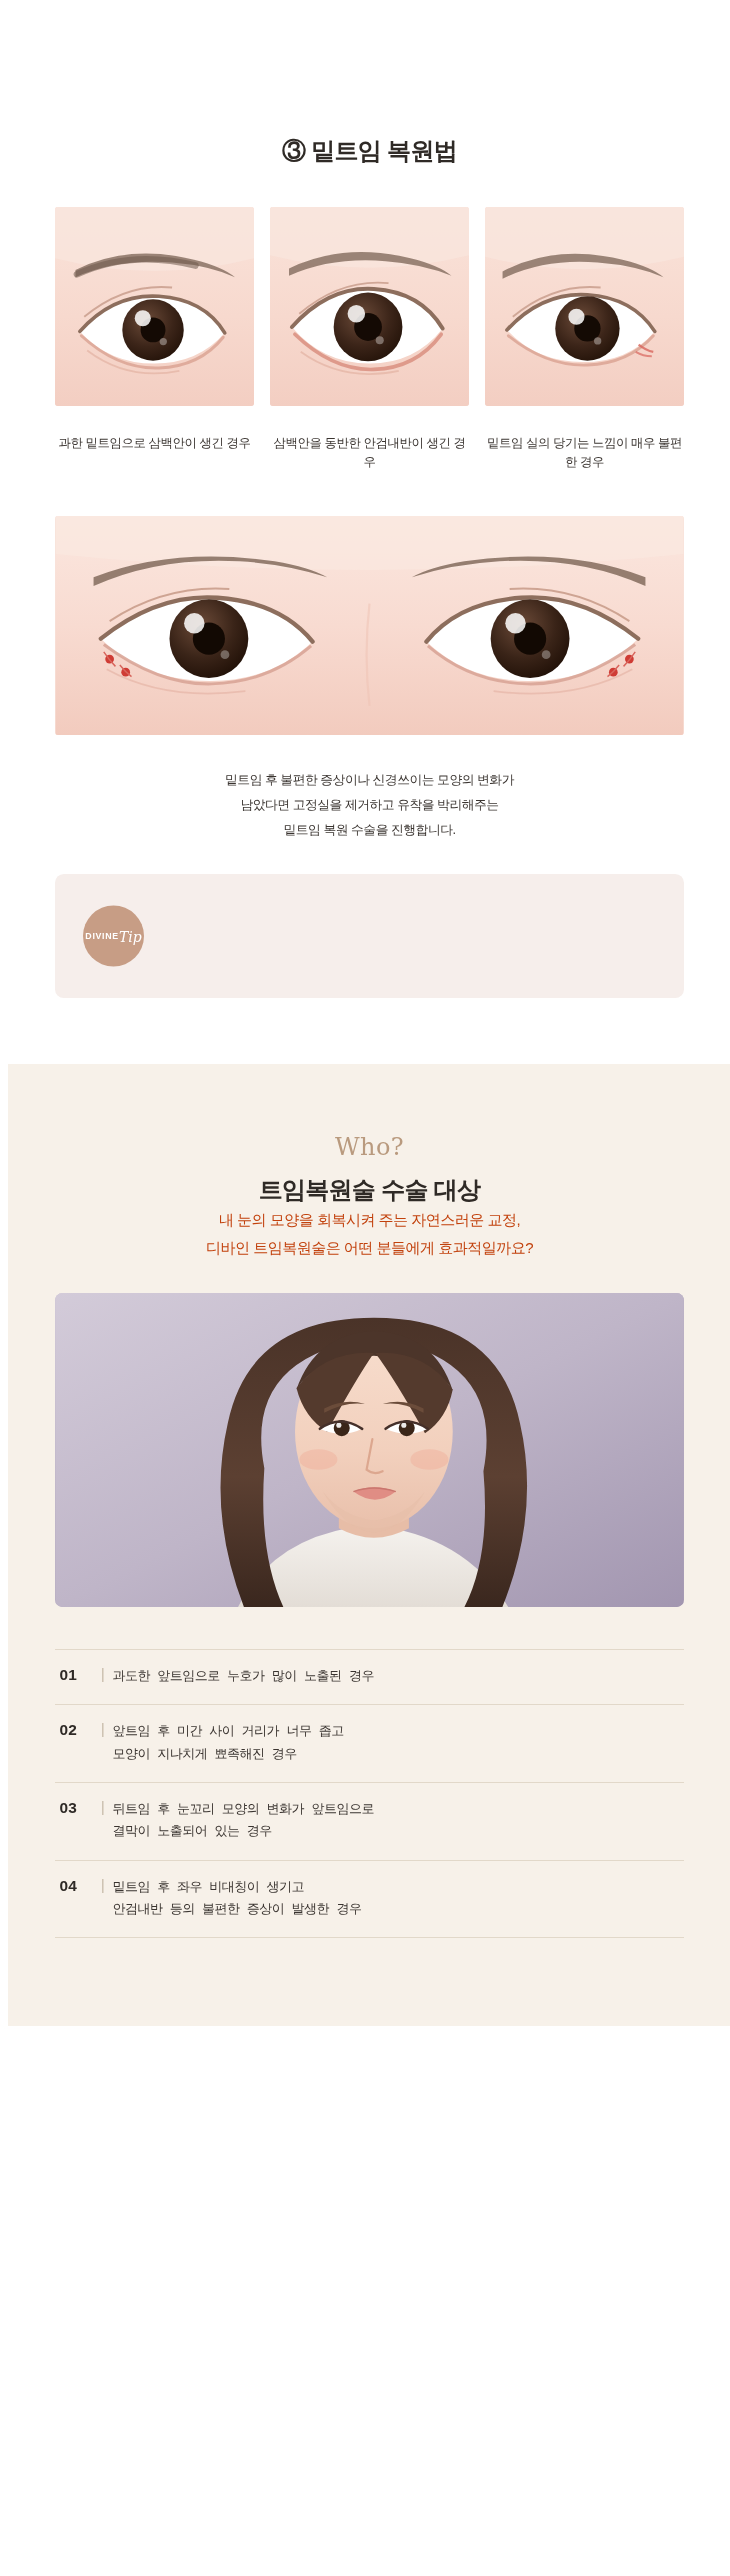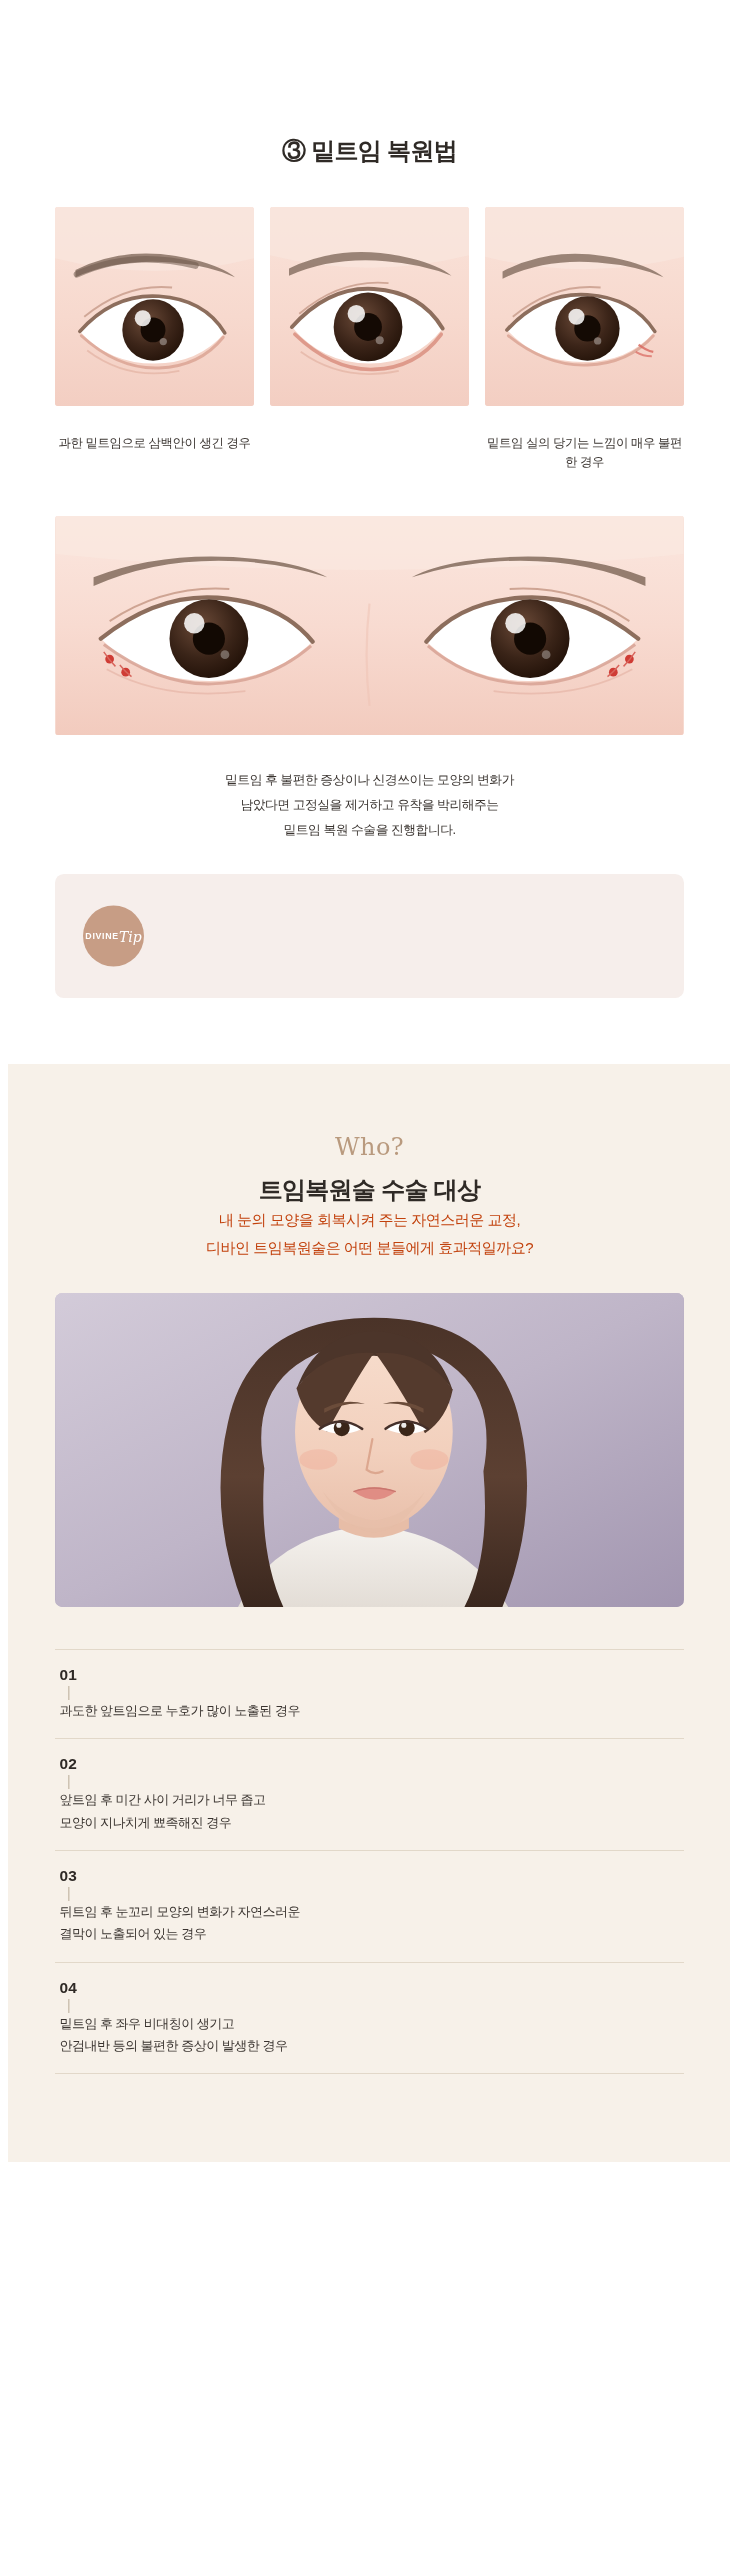--- a/index.html
+++ b/index.html
@@ -148,21 +148,20 @@
 
   .list {
     width: 629px;
     margin: 42px auto 0;
   }
   .list-item {
     display: flex;
     align-items: flex-start;
     padding: 16px 0 16px 4.4px;
     border-bottom: 0.7px solid #e2d8c9;
-    flex-direction: column;
   }
   .list-item:first-child { border-top: 0.7px solid #e2d8c9; }
   .list-num {
     font-size: 15.4px;
     font-weight: 700;
     color: #2f2a26;
     width: 34px;
     flex: none;
     letter-spacing: 0.4px;
   }
@@ -171,20 +170,21 @@
     flex: none;
     color: #c3b6a4;
     font-size: 14px;
     text-align: center;
   }
   .list-text {
     font-size: 13px;
     line-height: 1.72;
     letter-spacing: -0.5px;
     color: #3a3430;
+    font-family: Liberation Mono, monospace;
   }
   svg { display:block; }
 </style>
 </head>
 <body>
 
 <div class="page">
 
   <section class="sec-white">
 
@@ -248,20 +248,22 @@
             <path d="M30 164 Q80 108 142 112 Q206 116 236 166" fill="none" stroke="#8d6e5d" stroke-width="5.5" stroke-linecap="round"></path>
             <circle cx="134" cy="164" r="47" fill="url(#ir2)"></circle>
             <circle cx="134" cy="164" r="19" fill="#140a04"></circle>
             <circle cx="118" cy="146" r="12" fill="#fff" opacity=".85"></circle>
             <circle cx="150" cy="182" r="5.5" fill="#fff" opacity=".35"></circle>
             <path d="M34 174 Q86 224 142 222 Q200 220 234 174" fill="none" stroke="#d98f80" stroke-width="5" stroke-linecap="round" opacity=".85"></path>
             <path d="M40 146 Q96 98 162 104" fill="none" stroke="#c59a88" stroke-width="2.5" opacity=".8"></path>
             <path d="M42 198 Q100 240 176 224" fill="none" stroke="#e3b2a3" stroke-width="2.5" opacity=".7"></path>
           </svg>
         </div>
+        <div class="eye-caption">삼백안을 동반한
+안검내반이 생긴 경우</div>
       </div>
 
       <div class="eye-card">
         <div class="eye-thumb">
           <svg viewBox="0 0 272 272" width="199" height="199" aria-hidden="true">
             <defs>
               <linearGradient id="sk3" x1="0" y1="0" x2="0" y2="1">
                 <stop offset="0%" stop-color="#fae3da"></stop>
                   <stop offset="55%" stop-color="#f7d9ce"></stop>
                   <stop offset="100%" stop-color="#f3cec2"></stop>
@@ -433,21 +435,21 @@
       </div>
       <div class="list-item">
         <span class="list-num">02</span>
         <span class="list-div">|</span>
         <span class="list-text" style="white-space: pre-line;">앞트임 후 미간 사이 거리가 너무 좁고
 모양이 지나치게 뾰족해진 경우</span>
       </div>
       <div class="list-item">
         <span class="list-num">03</span>
         <span class="list-div">|</span>
-        <span class="list-text" style="white-space: pre-line;">뒤트임 후 눈꼬리 모양의 변화가 자연스러운
+        <span class="list-text" style="white-space: pre-line;">뒤트임 후 눈꼬리 모양의 변화가 앞트임으로
 결막이 노출되어 있는 경우</span>
       </div>
       <div class="list-item">
         <span class="list-num">04</span>
         <span class="list-div">|</span>
         <span class="list-text" style="white-space: pre-line;">밑트임 후 좌우 비대칭이 생기고
 안검내반 등의 불편한 증상이 발생한 경우</span>
       </div>
     </div>
 

